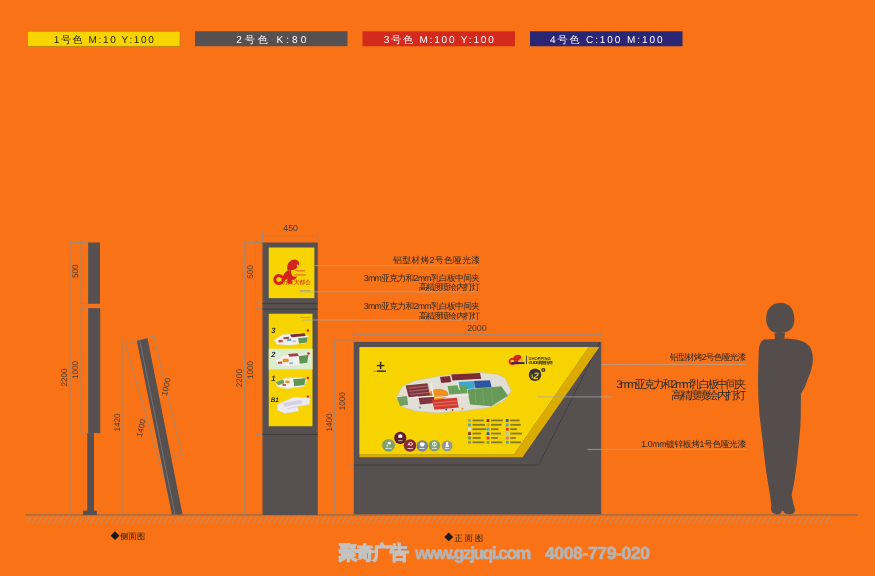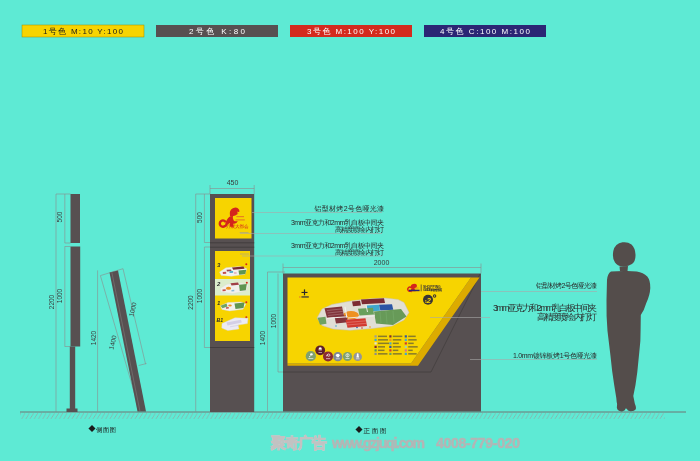--- a/index.html
+++ b/index.html
@@ -1,16 +1,16 @@
 <!DOCTYPE html>
 <html><head>
 <meta charset="utf-8">
 <style>
   html,body{margin:0;padding:0;background:#fff;}
-  #page{position:relative;width:700px;height:461px;background:#5eead4;overflow:hidden;
+  #page{position:relative;width:700px;height:461px;background:#f97316;overflow:hidden;
         font-family:"Liberation Sans", sans-serif;}
   svg{position:absolute;left:0;top:0;}
 </style>
 </head>
 <body>
 <div id="page">
 <svg width="700" height="461" viewBox="0 0 700 461">
 <defs>
 <pattern id="hatch" width="4.2" height="7" patternUnits="userSpaceOnUse">
   <line x1="0" y1="7" x2="4.2" y2="0" stroke="#9a9a9a" stroke-width="0.6"></line>

